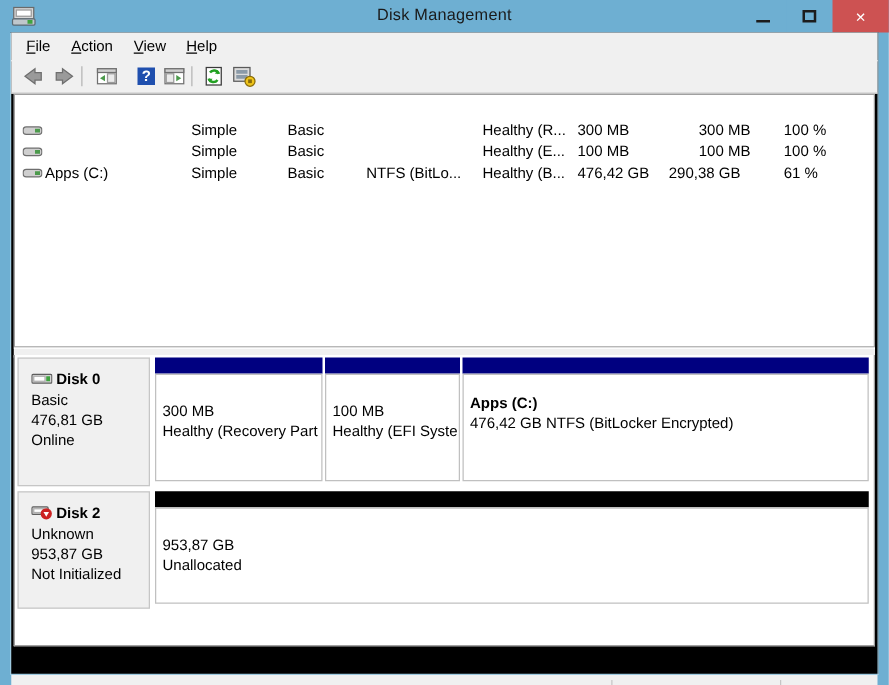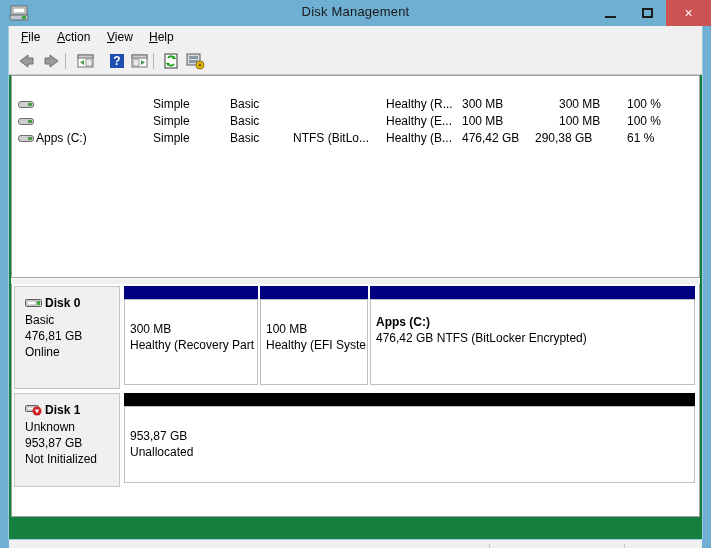--- a/index.html
+++ b/index.html
@@ -71,21 +71,21 @@
   .glyph-close {
     color: #ffffff; font-size: 14px; line-height: 1;
     font-family: "Liberation Sans", sans-serif;
   }
 
   
   .client {
     position: absolute;
     left: 8px; top: 26px;
     width: 695px; height: 514px;
-    background: #15803d;
+    background: #000000;
     box-sizing: border-box;
     border: 1px solid #9ecae0;
     border-top: none;
   }
 
   
   .menubar {
     position: absolute;
     left: 0; top: 0;
     width: 693px; height: 22px;
@@ -476,21 +476,21 @@
         <div class="disk-label">
           <span class="disk-name">
             <span class="disk-ico">
               <svg width="17" height="12" viewBox="0 0 17 12">
                 <rect x="0.5" y="1.5" width="13" height="6" rx="1" fill="#d5d5d5" stroke="#5e5e5e"></rect>
                 <rect x="2" y="3" width="8" height="3" fill="#ffffff" stroke="#b0b0b0"></rect>
                 <circle cx="12" cy="7" r="4.5" fill="#cc2222"></circle>
                 <path d="M9.8 5.6 L14.2 5.6 L12 9.4 Z" fill="#ffffff"></path>
               </svg>
             </span>
-            <span>Disk 1</span>
+            <span>Disk 2</span>
           </span>
           <span class="disk-meta">Unknown</span>
           <span class="disk-meta">953,87 GB</span>
           <span class="disk-meta">Not Initialized</span>
         </div>
         <div class="parts">
           <div class="part" style="left:0px;width:571px">
             <div class="part-bar" style="background:#000000"></div>
             <div class="part-body">
               <span class="part-line">953,87 GB</span>

